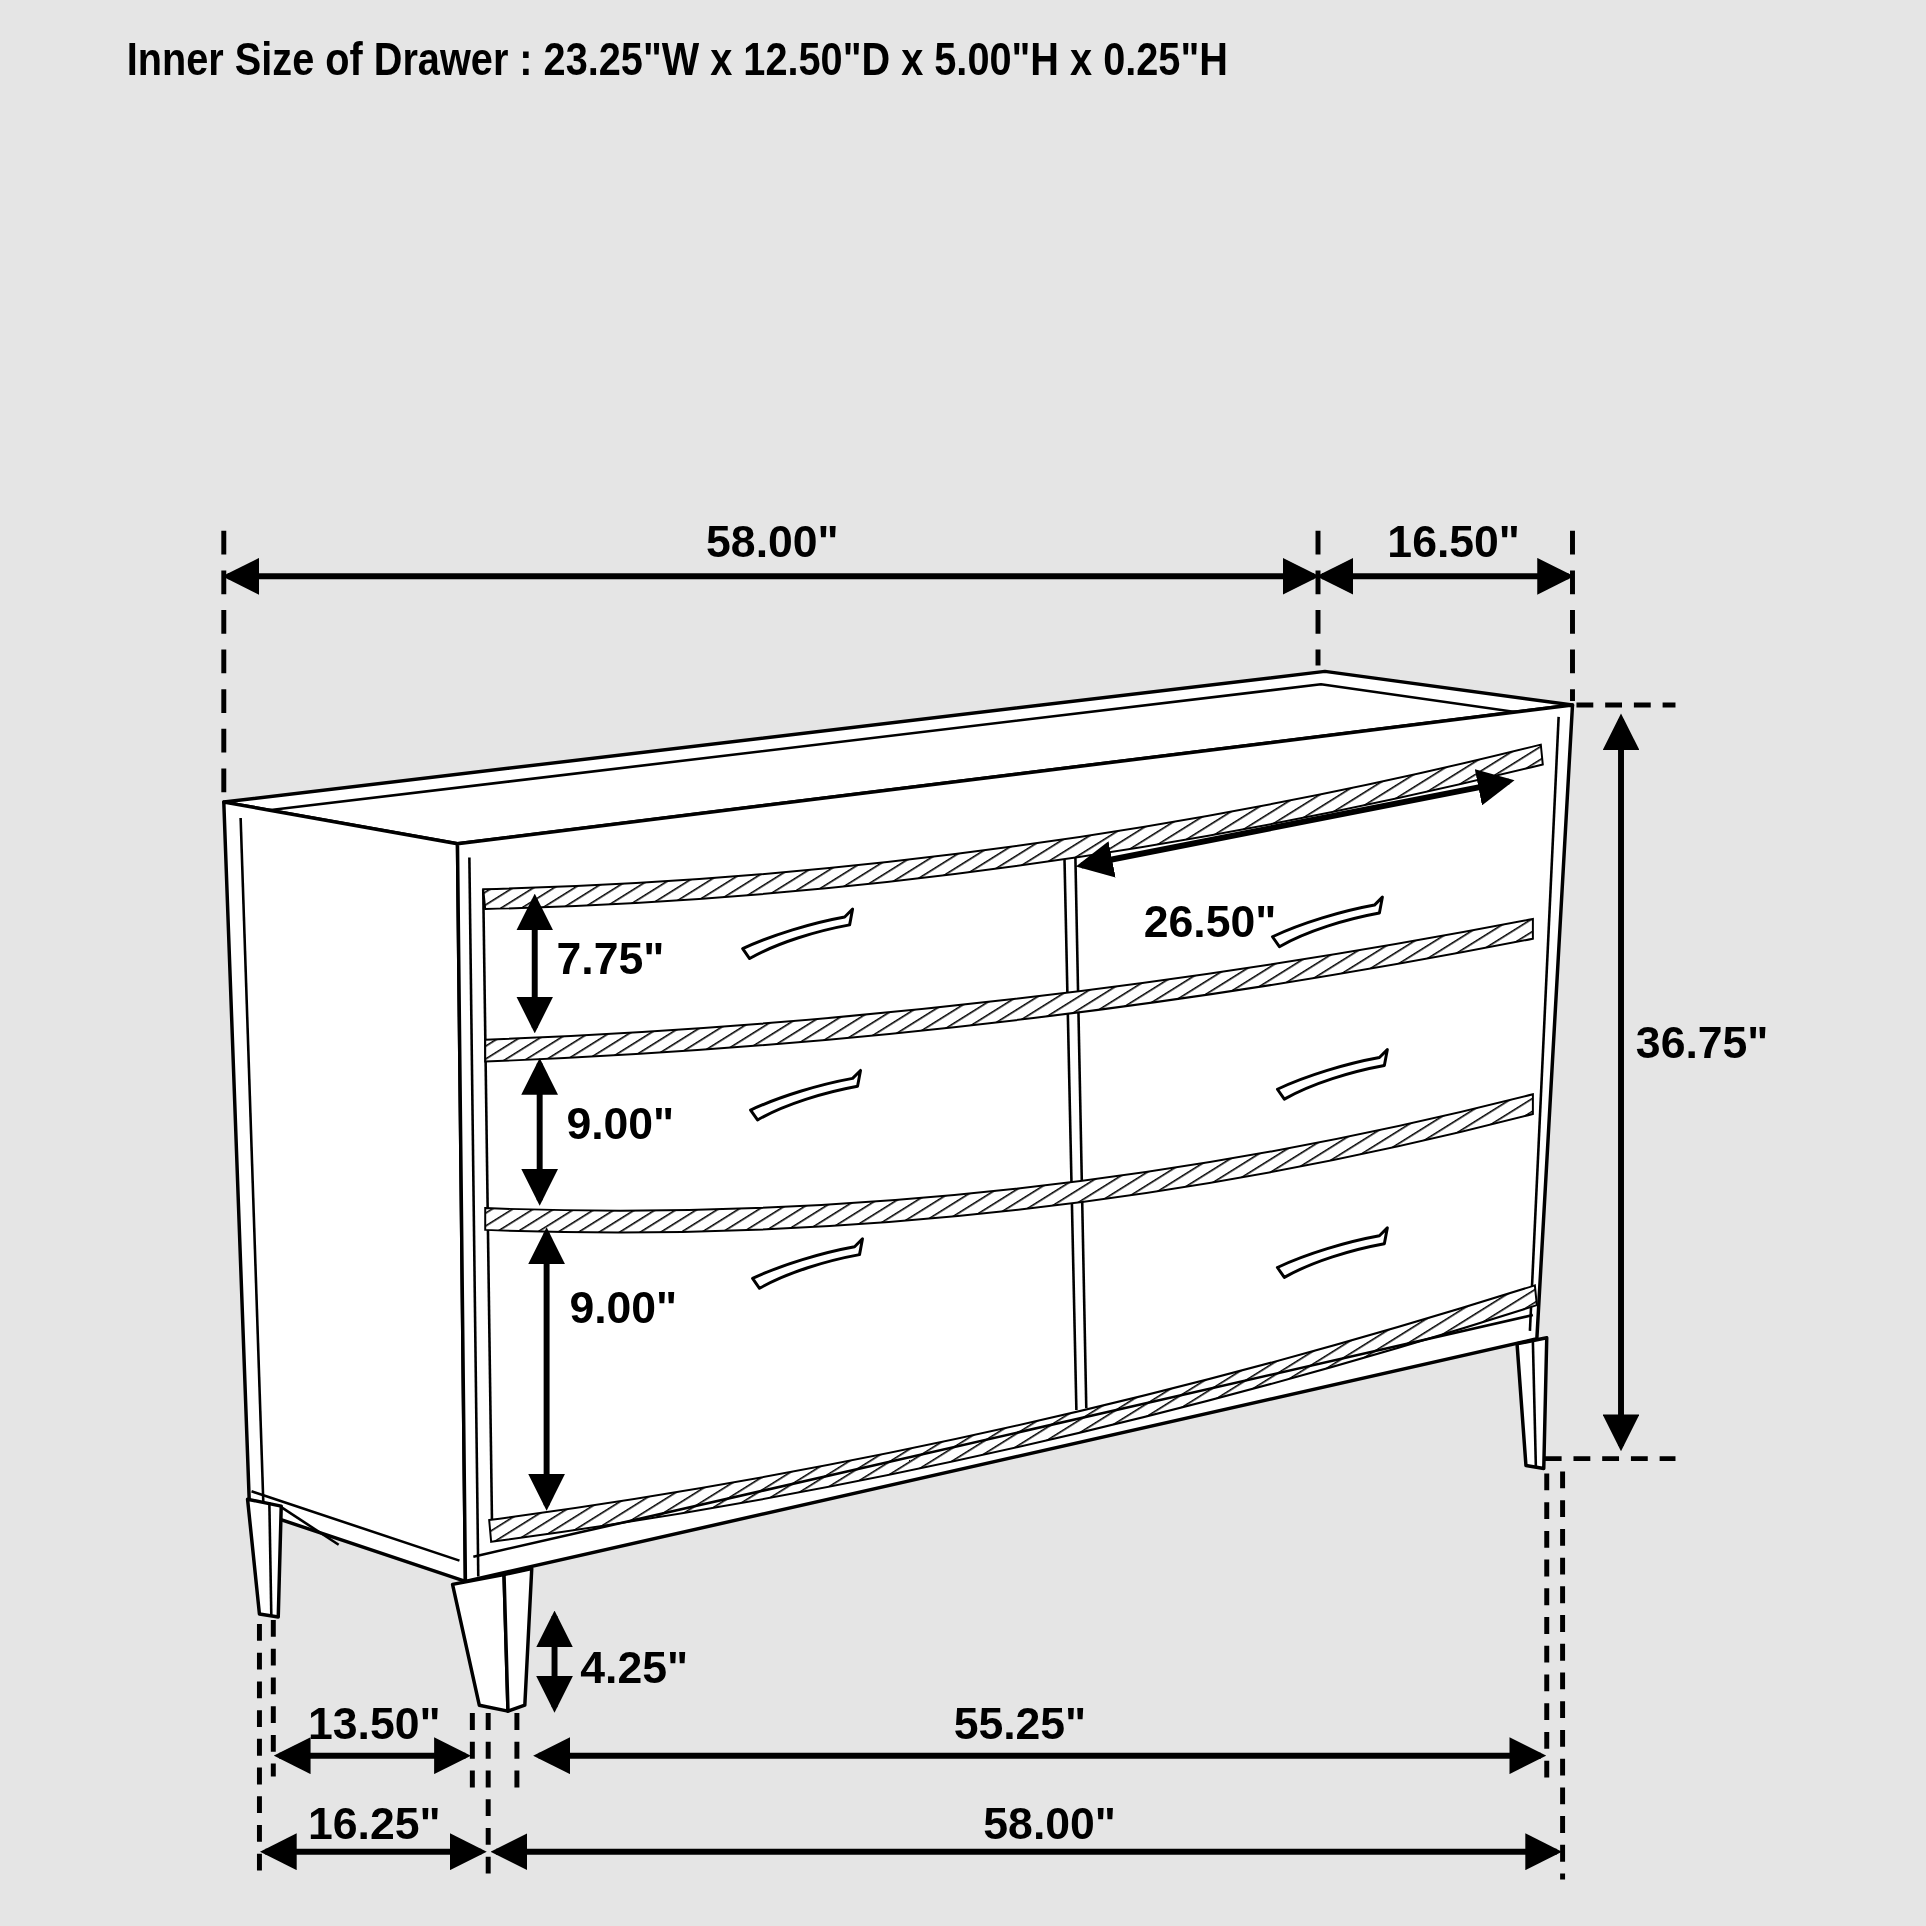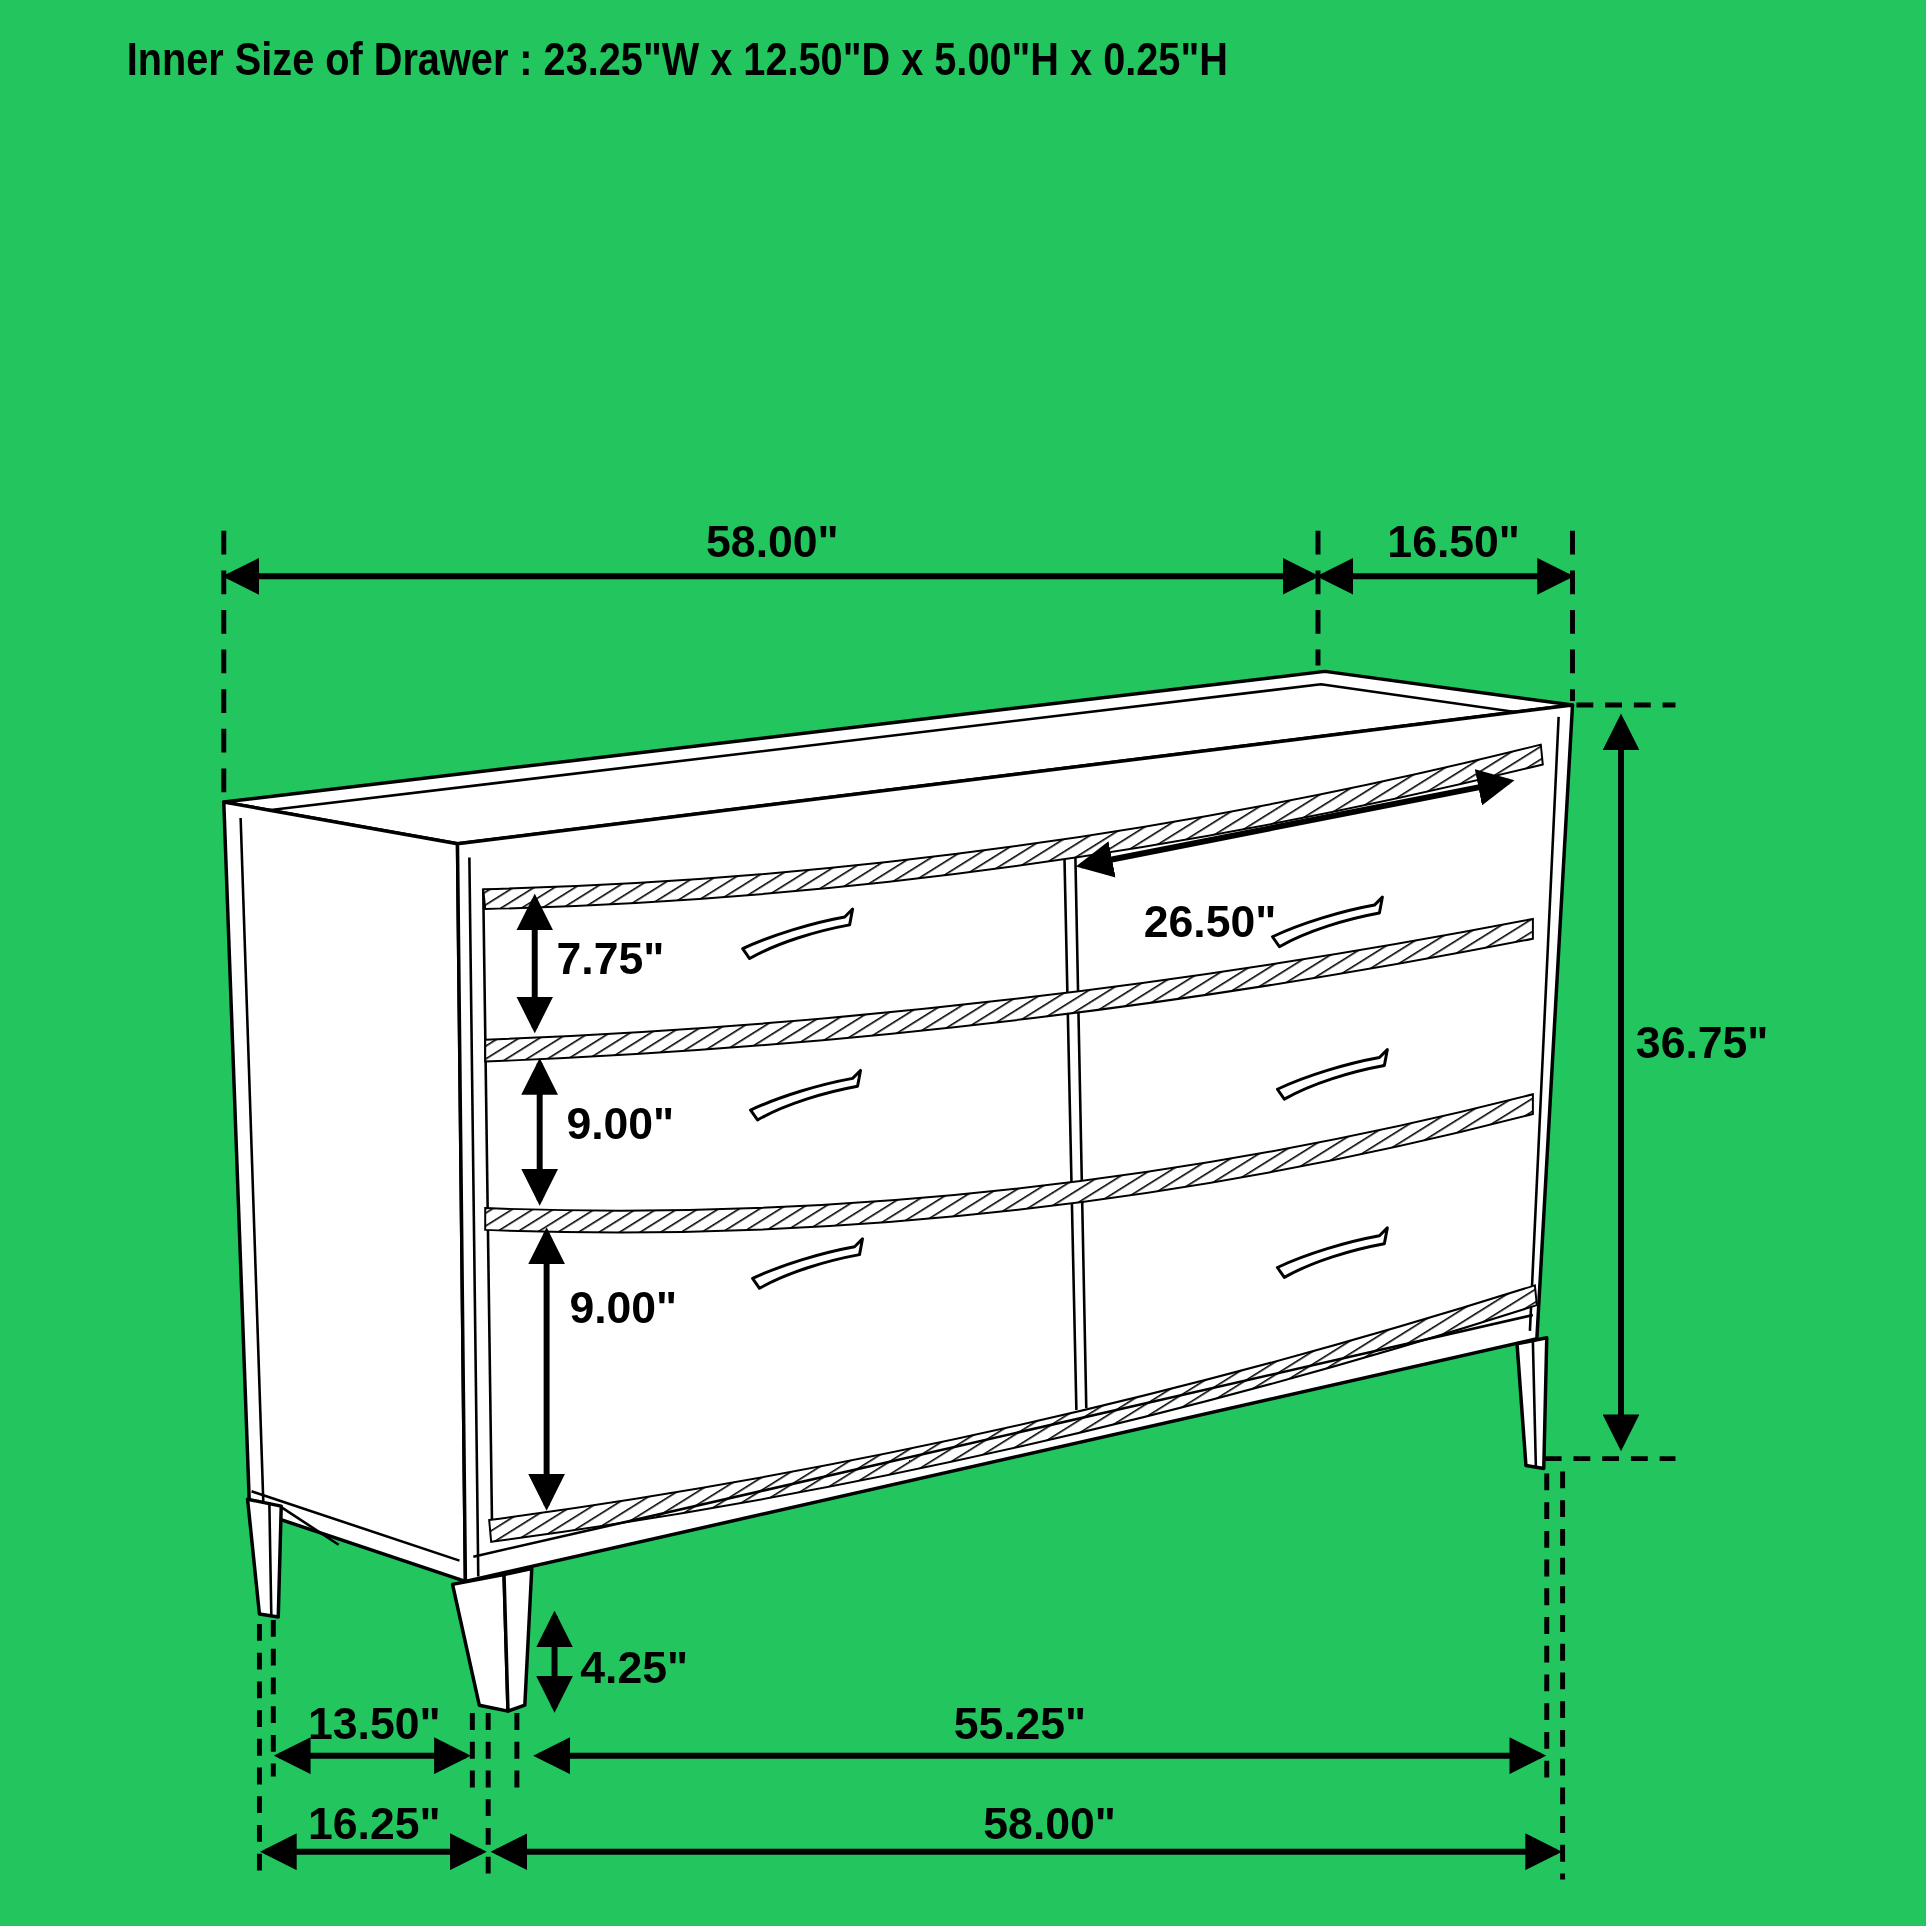--- a/index.html
+++ b/index.html
@@ -3,21 +3,21 @@
 <meta charset="utf-8">
 <style>
   html, body {
     margin: 0;
     padding: 0;
     background: #ffffff;
   }
   .stage {
     width: 1927px;
     height: 1927px;
-    background: #22c55e;
+    background: #e5e5e5;
     position: relative;
   }
   svg { display: block; }
   .outline {
     fill: #ffffff;
     stroke: #000000;
     stroke-width: 3.5;
     stroke-linejoin: round;
   }
   .thin {

